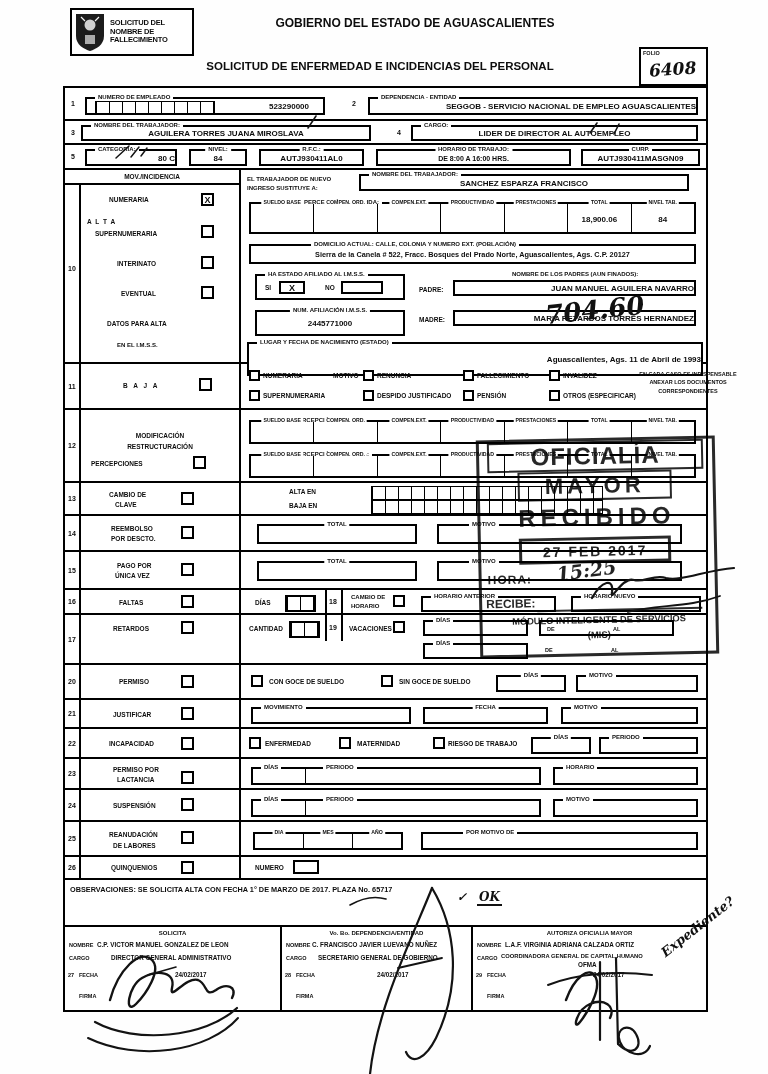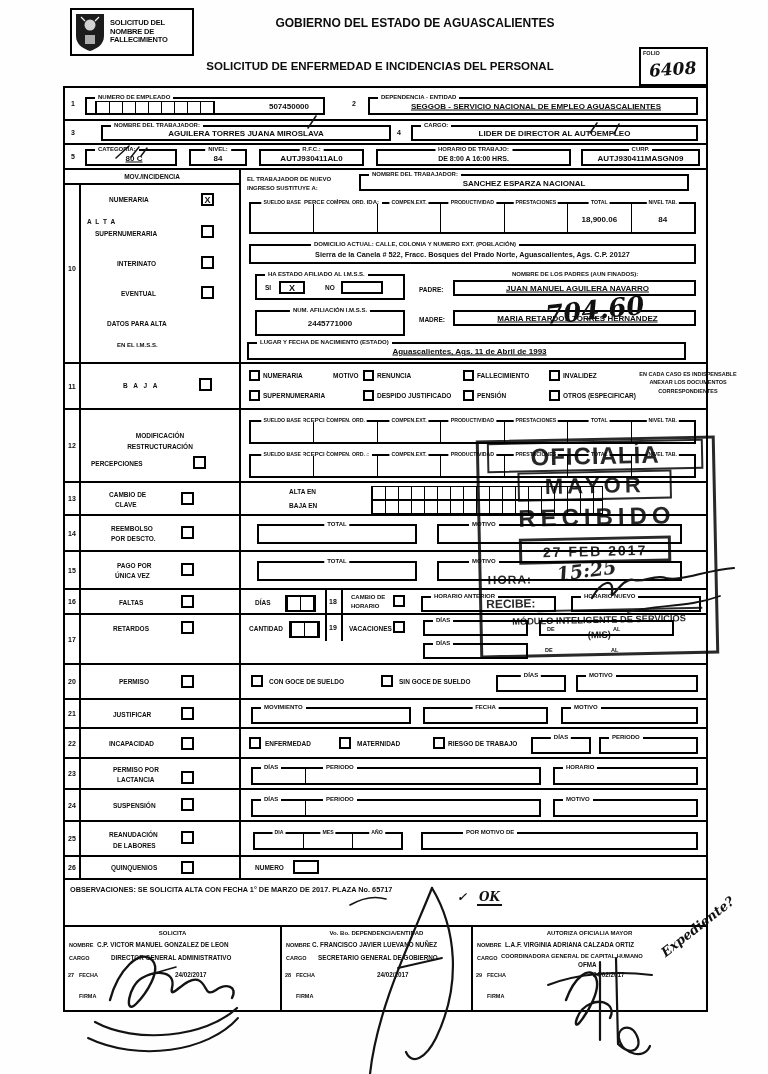--- a/index.html
+++ b/index.html
@@ -23,21 +23,21 @@
         font-size:7px;font-weight:bold;flex:none;box-sizing:border-box;}
   .lcol{width:160px;border-right:2px solid #000;position:relative;flex:none;font-size:6.5px;font-weight:bold;
         text-align:center;box-sizing:border-box;}
   .bodyc{flex:1;position:relative;box-sizing:border-box;}
   .fbox{position:absolute;border:2px solid #000;box-sizing:border-box;background:#fff;}
   .fl{position:absolute;top:-5px;left:8px;background:#fff;padding:0 3px;font-size:6px;font-weight:bold;
       white-space:nowrap;line-height:1;}
   .flc{left:50%;transform:translateX(-50%);}
   .val{position:absolute;left:0;right:0;top:50%;transform:translateY(-50%);text-align:center;
        font-size:8px;font-weight:bold;white-space:nowrap;}
-  .vall{text-align:center;padding-left:6px;text-decoration:underline;}
+  .vall{text-align:right;padding-left:6px;}
   .cb{width:13px;height:13px;border:2px solid #000;display:inline-block;vertical-align:middle;
       box-sizing:border-box;background:#fff;text-align:center;font-size:9px;font-weight:bold;line-height:10px;}
   .lbl{font-size:6.5px;font-weight:bold;white-space:nowrap;}
   .abs{position:absolute;}
   .cells{background:repeating-linear-gradient(90deg,#000 0 1px,transparent 1px 13px);}
   .ptab{position:absolute;border:2px solid #000;display:flex;box-sizing:border-box;background:#fff;}
   .pc{flex:1;border-right:1px solid #000;position:relative;}
   .pc:last-child{border-right:none;}
   .pl{position:absolute;top:-4px;left:50%;transform:translateX(-50%);background:#fff;
       font-size:5.2px;font-weight:bold;padding:0 2px;white-space:nowrap;line-height:1;}
@@ -96,36 +96,36 @@
   </div>
 
   <div class="form">
 
     <div class="row sec" style="height:33px;">
       <div class="ncol" style="border-right:none;">1</div>
       <div class="bodyc" style="width:265px;flex:none;">
         <div class="fbox" style="left:4px;top:9px;width:240px;height:18px;">
           <span class="fl">NUMERO DE EMPLEADO</span>
           <div class="abs cells" style="left:8px;top:2px;width:118px;height:12px;border:1px solid #000;"></div>
-          <div class="abs" style="right:14px;top:3px;font-size:8px;font-weight:bold;">507450000</div>
+          <div class="abs" style="right:14px;top:3px;font-size:8px;font-weight:bold;">523290000</div>
         </div>
       </div>
       <div class="ncol" style="border-right:none;">2</div>
       <div class="bodyc">
         <div class="fbox" style="left:6px;top:9px;right:8px;height:18px;">
           <span class="fl">DEPENDENCIA - ENTIDAD</span>
           <div class="val vall">SEGGOB -    SERVICIO NACIONAL DE EMPLEO AGUASCALIENTES</div>
         </div>
       </div>
     </div>
 
     <div class="row sec" style="height:24px;">
       <div class="ncol" style="border-right:none;">3</div>
       <div class="bodyc" style="width:310px;flex:none;">
-        <div class="fbox" style="left:20px;top:4px;width:290px;height:16px;">
+        <div class="fbox" style="left:0;top:4px;width:290px;height:16px;">
           <span class="fl">NOMBRE DEL TRABAJADOR:</span>
           <div class="val">AGUILERA TORRES JUANA MIROSLAVA</div>
         </div>
       </div>
       <div class="ncol" style="border-right:none;">4</div>
       <div class="bodyc">
         <div class="fbox" style="left:4px;top:4px;right:8px;height:16px;">
           <span class="fl">CARGO:</span>
           <div class="val">LIDER DE DIRECTOR AL AUTOEMPLEO</div>
         </div>
@@ -172,21 +172,21 @@
         <span class="cb abs" style="left:136px;top:86px;"></span>
         <div class="abs lbl" style="left:56px;top:120px;">EVENTUAL</div>
         <span class="cb abs" style="left:136px;top:116px;"></span>
         <div class="abs lbl" style="left:42px;top:150px;">DATOS PARA ALTA</div>
         <div class="abs lbl" style="left:52px;top:172px;font-size:6px;">EN EL I.M.S.S.</div>
       </div>
       <div class="bodyc">
         <div class="abs" style="left:6px;top:5px;width:108px;font-size:6px;font-weight:bold;line-height:1.5;">EL TRABAJADOR DE NUEVO INGRESO SUSTITUYE A:</div>
         <div class="fbox" style="left:118px;top:4px;width:330px;height:17px;">
           <span class="fl">NOMBRE DEL TRABAJADOR:</span>
-          <div class="val">SANCHEZ ESPARZA NACIONAL</div>
+          <div class="val">SANCHEZ ESPARZA FRANCISCO</div>
         </div>
         <div class="ptab" style="left:8px;top:32px;right:10px;height:32px;">
           <span class="fl" style="left:50px;">PERCEPCIÓN SUGERIDA:</span>
           <div class="pc">
               <span class="pl">SUELDO BASE</span>
             </div>
           <div class="pc">
               <span class="pl">COMPEN. ORD.</span>
             </div>
           <div class="pc">
@@ -226,21 +226,21 @@
           </div>
           <span class="abs lbl" style="left:0;top:42px;">MADRE:</span>
           <div class="fbox" style="left:34px;top:36px;right:0;height:16px;">
             <div class="val vall">MARIA RETARDOS TORRES HERNANDEZ</div>
           </div>
         </div>
         <div class="fbox" style="left:14px;top:140px;width:150px;height:26px;">
           <span class="fl flc">NUM. AFILIACIÓN I.M.S.S.</span>
           <div class="val">2445771000</div>
         </div>
-        <div class="fbox" style="left:6px;top:172px;right:20px;height:18px;">
+        <div class="fbox" style="left:6px;top:172px;right:3px;height:34px;">
           <span class="fl">LUGAR Y FECHA DE NACIMIENTO  (ESTADO)</span>
           <div class="val vall">Aguascalientes, Ags. 11 de Abril de 1993</div>
         </div>
       </div>
     </div>
 
     <div class="row sec" style="height:46px;">
       <div class="ncol">11</div>
       <div class="lcol">
         <span class="abs lbl" style="left:42px;top:18px;letter-spacing:2px;">B A J A</span>

